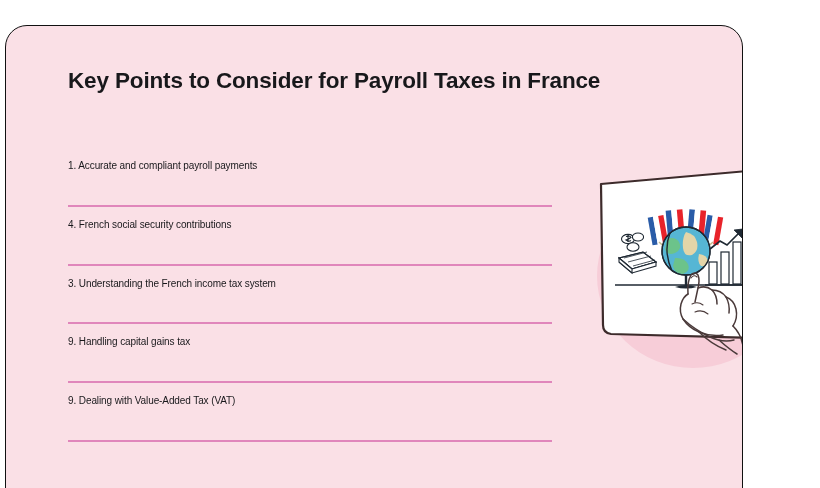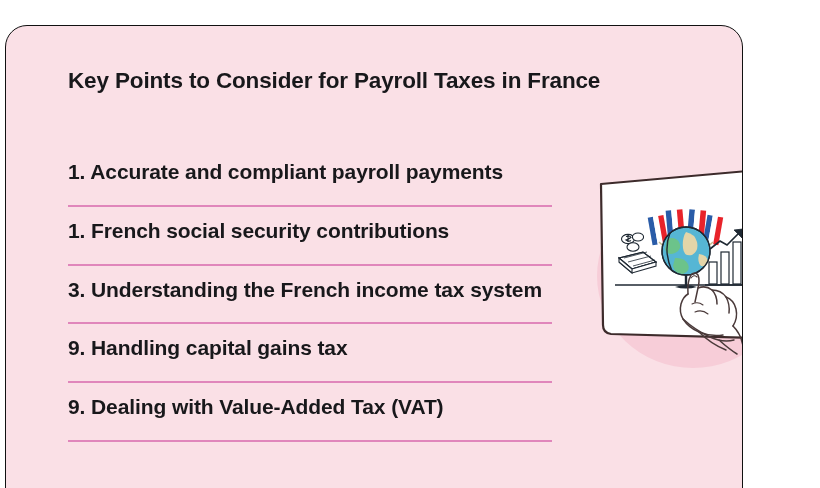--- a/index.html
+++ b/index.html
@@ -47,22 +47,22 @@
   }
 
   .point-row {
     position: relative;
     height: 58.8px;
   }
   .point-label {
     position: absolute;
     left: 0;
     top: 0;
-    font-size: 21px;
-    font-weight: 700;
+    font-size: 10px;
+    font-weight: 400;
     letter-spacing: -0.1px;
     color: #18181b;
     white-space: nowrap;
   }
   .point-divider {
     position: absolute;
     left: 0;
     bottom: 12px;
     width: 484px;
     height: 2px;
@@ -87,21 +87,21 @@
   <div id="page-title">Key Points to Consider for Payroll Taxes in France</div>
 
   <div id="points-list">
 
     <div class="point-row">
       <div class="point-label">1. Accurate and compliant payroll payments</div>
       <div class="point-divider"></div>
     </div>
 
     <div class="point-row">
-      <div class="point-label">1. French social security contributions</div>
+      <div class="point-label">4. French social security contributions</div>
       <div class="point-divider"></div>
     </div>
 
     <div class="point-row">
       <div class="point-label">3. Understanding the French income tax system</div>
       <div class="point-divider"></div>
     </div>
 
     <div class="point-row">
       <div class="point-label">9. Handling capital gains tax</div>

